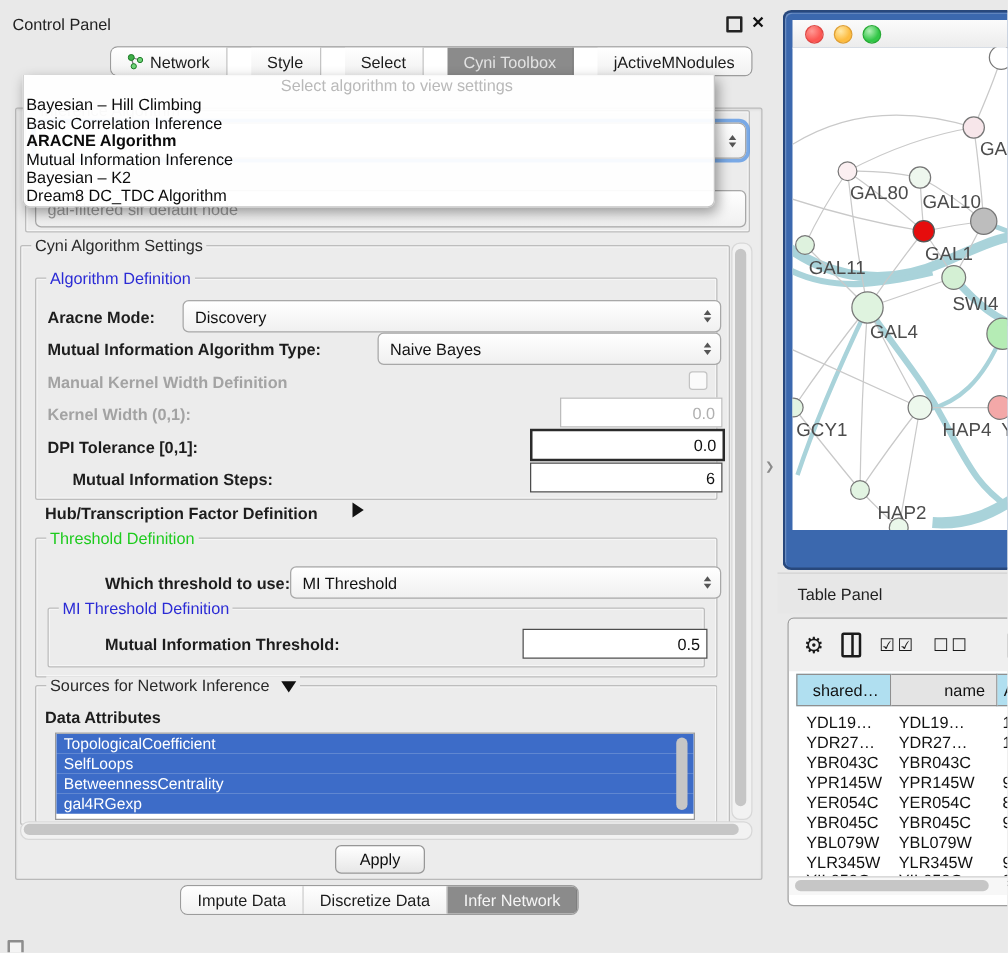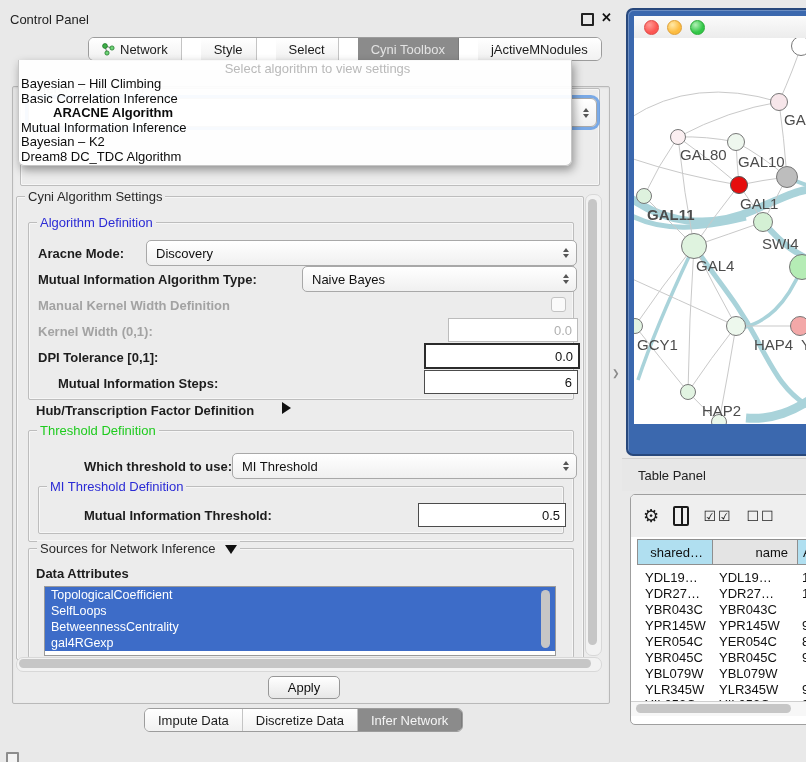--- a/index.html
+++ b/index.html
@@ -18,21 +18,21 @@
   .tab{display:flex;align-items:center;padding:0 13px;color:#1c1c1c;border-right:1px solid #c4c4c4;
        background:linear-gradient(#ffffff,#f1f1f1);white-space:nowrap;}
   .tab:last-child{border-right:none;}
   .tab.sel{background:#8b8b8b;color:#e3e3e3;border-right:1px solid #7c7c7c;}
   .tab.sel-w{background:#8b8b8b;color:#f5f5f5;}
   
   .popup{background:rgba(255,255,255,.94);border:1px solid #c6c6c6;border-top:none;
          border-radius:0 0 6px 6px;box-shadow:2px 4px 10px rgba(0,0,0,.38);z-index:60;}
   .popup .ph{color:#b9b9b9;text-align:center;font-size:13px;height:17px;line-height:17px;margin-left:45px;}
   .popup .item{font-size:13px;height:14.6px;line-height:14.6px;padding-left:2px;color:#0b0b0b;white-space:nowrap;}
-  .popup .item.bold{font-weight:bold;margin-left:32px;}
+  .popup .item.bold{font-weight:bold;}
   
   .group{position:absolute;border:1px solid #bdbdbd;border-radius:2px;
          box-shadow:inset 0 0 0 1px rgba(255,255,255,.55);}
   .gtitle{position:absolute;font-size:13px;background:#ececec;padding:0 3px;white-space:nowrap;}
   .t-blue{color:#2b2bd5;} .t-green{color:#1ecb1e;} .t-black{color:#2a2a2a;}
   .lbl{position:absolute;font-size:13px;font-weight:bold;color:#1d1d1d;white-space:nowrap;}
   .lbl.dis{color:#a3a3a3;}
   .combo{position:absolute;background:linear-gradient(#ffffff,#f0f0f0);border:1px solid #a8a8a8;
          border-radius:5px;font-size:13px;display:flex;align-items:center;padding-left:9px;color:#111;}
   .combo .spin{margin-left:auto;margin-right:7px;display:flex;flex-direction:column;gap:2px;}
@@ -118,20 +118,23 @@
     <div class="abs inner-panel" style="left:12px;top:86px;width:596px;height:616px;"></div>
 
     <div class="group" style="left:20px;top:88px;width:578px;height:96px;">
       <span class="gtitle t-black ghost" style="left:8px;top:-8px;">Inference Algorithm</span>
     </div>
     <div class="abs combo" style="left:28px;top:98px;width:558px;height:27px;box-shadow:0 0 0 3px rgba(92,152,229,.8);border-radius:6px;">
       <span class="spin">
           <span class="tri-up"></span>
           <span class="tri-dn"></span>
         </span>
+    </div>
+    <div class="abs combo" style="left:28px;top:152px;width:558px;height:28px;">
+      <span class="ghost">gal-filtered sif default node</span>
     </div>
 
     <div class="abs popup" style="left:18px;top:60px;width:552px;height:105px;">
       <div class="ph">Select algorithm to view settings</div>
       <div class="item">Bayesian – Hill Climbing</div>
       <div class="item">Basic Correlation Inference</div>
       <div class="item bold">ARACNE Algorithm</div>
       <div class="item">Mutual Information Inference</div>
       <div class="item">Bayesian – K2</div>
       <div class="item">Dream8 DC_TDC Algorithm</div>
@@ -287,21 +290,21 @@
       <div class="node" style="left:-7px;top:280px;width:16px;height:16px;background:#e2f4e2;"></div>
       <div class="node" style="left:92px;top:278px;width:20px;height:20px;background:#edf8ed;"></div>
       <div class="node" style="left:156px;top:278px;width:20px;height:20px;background:#f3a8a8;"></div>
       <div class="node" style="left:46px;top:346px;width:16px;height:16px;background:#e2f4e2;"></div>
       <div class="node" style="left:77px;top:376px;width:16px;height:16px;background:#eaf7ea;"></div>
 
       <span class="nlabel" style="left:150px;top:73px;">GAL</span>
       <span class="nlabel" style="left:46px;top:108px;">GAL80</span>
       <span class="nlabel" style="left:104px;top:115px;">GAL10</span>
       <span class="nlabel" style="left:106px;top:157px;">GAL1</span>
-      <span class="nlabel" style="left:13px;top:168px;font-weight:bold;">GAL11</span>
+      <span class="nlabel" style="left:13px;top:168px;">GAL11</span>
       <span class="nlabel" style="left:128px;top:197px;">SWI4</span>
       <span class="nlabel" style="left:62px;top:219px;">GAL4</span>
       <span class="nlabel" style="left:3px;top:298px;">GCY1</span>
       <span class="nlabel" style="left:120px;top:298px;">HAP4</span>
       <span class="nlabel" style="left:167px;top:298px;">Y</span>
       <span class="nlabel" style="left:68px;top:364px;">HAP2</span>
     </div>
   </div>
 
   <div class="tp-titlebar" style="left:622px;top:458px;width:184px;height:32px;">

